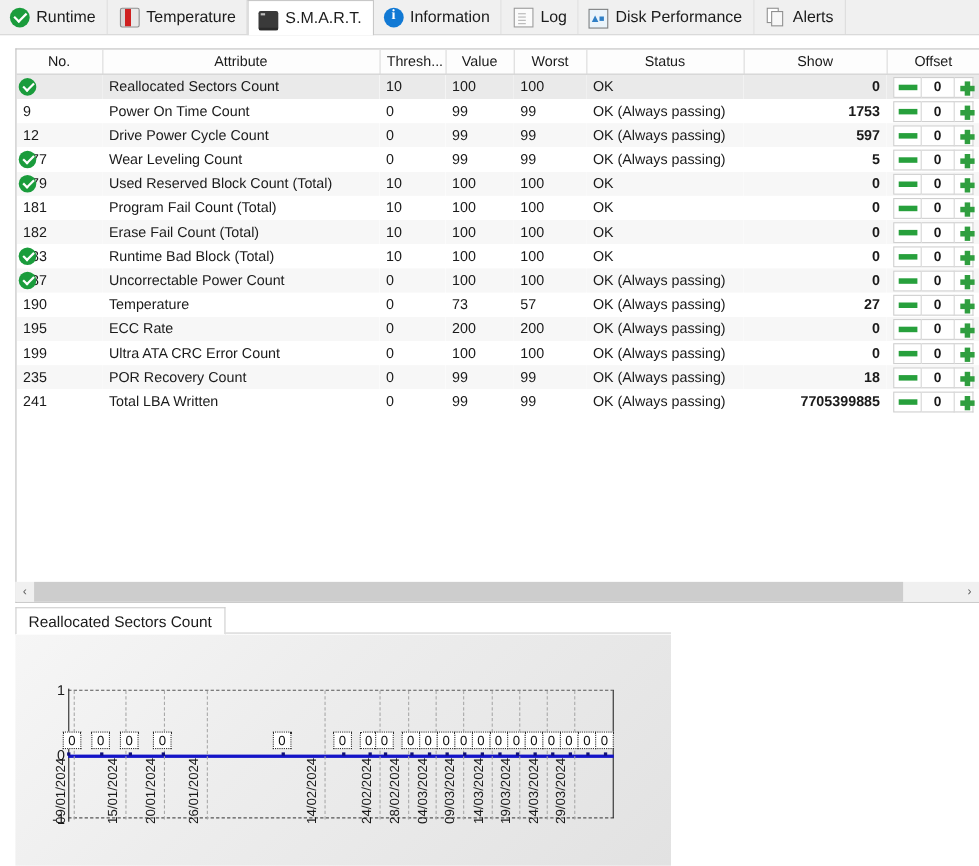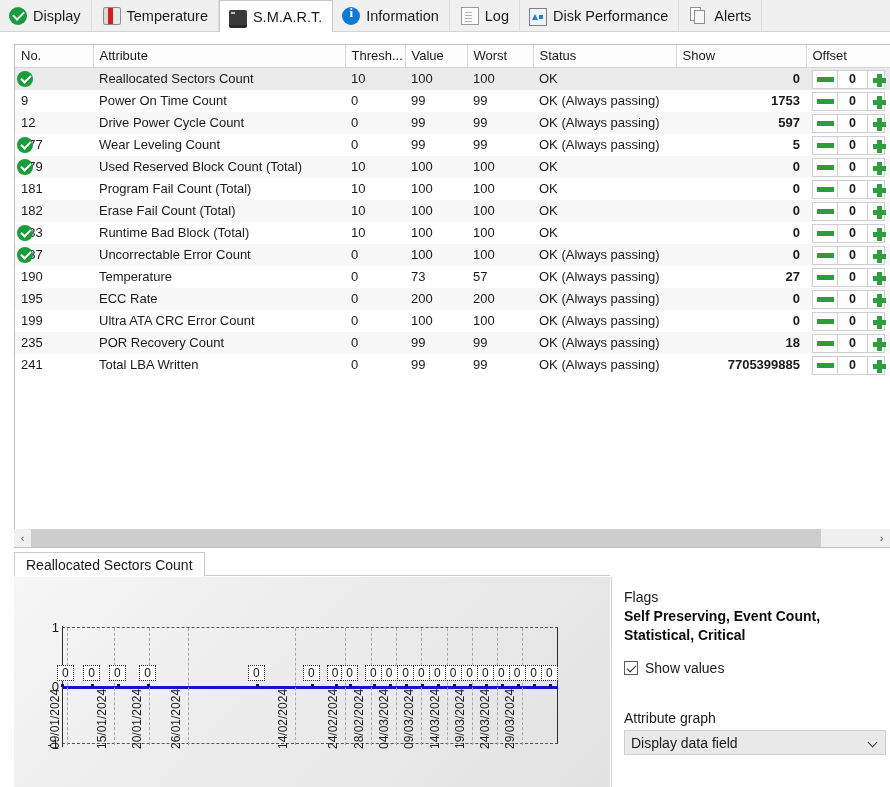--- a/index.html
+++ b/index.html
@@ -119,21 +119,21 @@
     width: 876px;
     table-layout: fixed;
     font-size: 13px;
   }
   table.smart thead th {
     height: 22px;
     background: #fdfdfd;
     border-right: 1px solid #dadada;
     border-bottom: 1px solid #d6d6d6;
     font-weight: normal;
-    text-align: left;
+    text-align: center;
     padding: 0 6px;
     color: #1a1a1a;
     font-size: 13px;
     white-space: nowrap;
     overflow: hidden;
   }
   table.smart tbody td {
     height: 22px;
     padding: 0 6px;
     border: none;
@@ -316,21 +316,21 @@
     border-left: 1.4px solid #3a3a3a; border-bottom: 1.4px solid #3a3a3a;
     transform: rotate(-45deg);
   }
 </style>
 </head>
 <body>
 
 <div id="tabbar">
     <div class="tab">
       <span class="ic ic-check"></span>
-      <span>Display</span>
+      <span>Runtime</span>
     </div>
     <div class="tab">
       <span class="ic ic-thermo"></span>
       <span>Temperature</span>
     </div>
     <div class="tab active">
       <span class="ic ic-drive"></span>
       <span>S.M.A.R.T.</span>
     </div>
     <div class="tab">
@@ -516,21 +516,21 @@
               <div class="bar-cell">
                 <div class="bar"></div>
               </div>
               <div class="off-val">0</div>
               <div class="plus-cell"></div>
             </div>
           </td>
         </tr>
         <tr class="alt">
           <td class="c-no"><span class="ok"></span><span>187</span></td>
-          <td>Uncorrectable Error Count</td>
+          <td>Uncorrectable Power Count</td>
           <td>0</td>
           <td>100</td>
           <td>100</td>
           <td>OK (Always passing)</td>
           <td class="num">0</td>
           <td class="c-off">
             <div class="offbox">
               <div class="bar-cell">
                 <div class="bar"></div>
               </div>
@@ -716,28 +716,13 @@
       <div class="xtick" style="left: 326px;">24/02/2024</div>
       <div class="xtick" style="left: 352px;">28/02/2024</div>
       <div class="xtick" style="left: 377px;">04/03/2024</div>
       <div class="xtick" style="left: 402px;">09/03/2024</div>
       <div class="xtick" style="left: 428px;">14/03/2024</div>
       <div class="xtick" style="left: 453px;">19/03/2024</div>
       <div class="xtick" style="left: 478px;">24/03/2024</div>
       <div class="xtick" style="left: 503px;">29/03/2024</div>
     </div>
 
-  <div id="info-panel">
-    <div class="lbl">Flags</div>
-    <div class="flags-val">Self Preserving, Event Count, Statistical, Critical</div>
-
-    <div class="chk-row">
-      <div class="chk"></div>
-      <span>Show values</span>
-    </div>
-
-    <div id="ag-label">Attribute graph</div>
-    <div id="ag-select">
-      <span>Display data field</span>
-      <span class="chev"></span>
-    </div>
-  </div>
 </div>
 
 </body></html>

